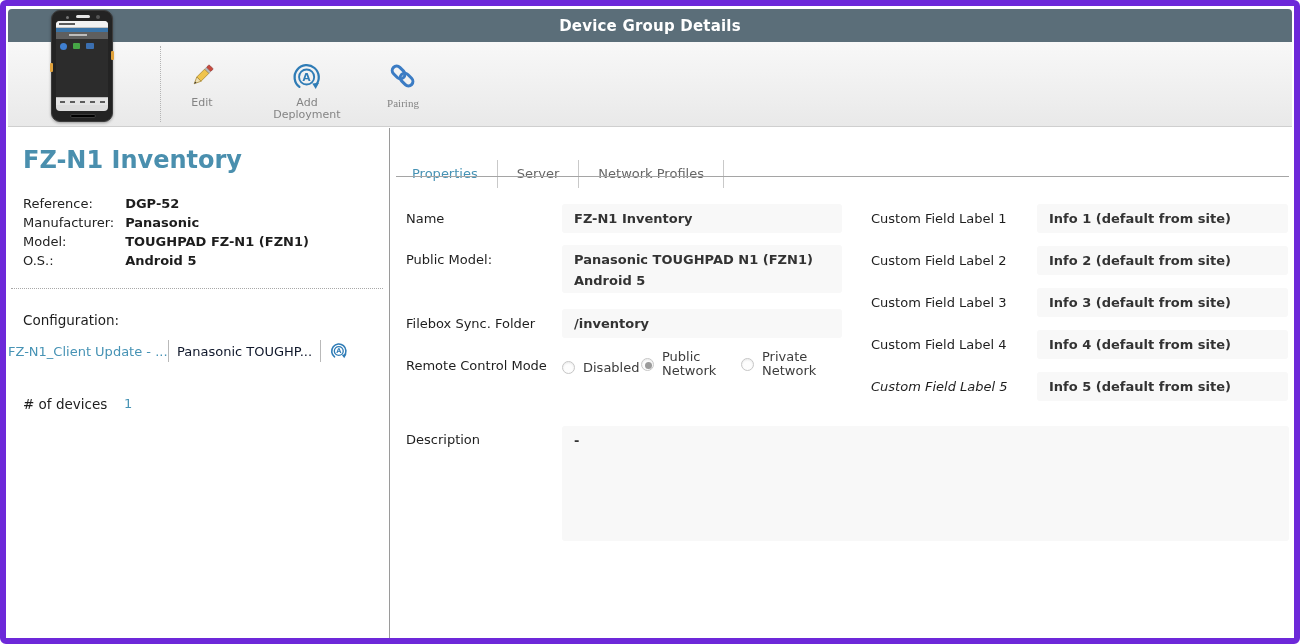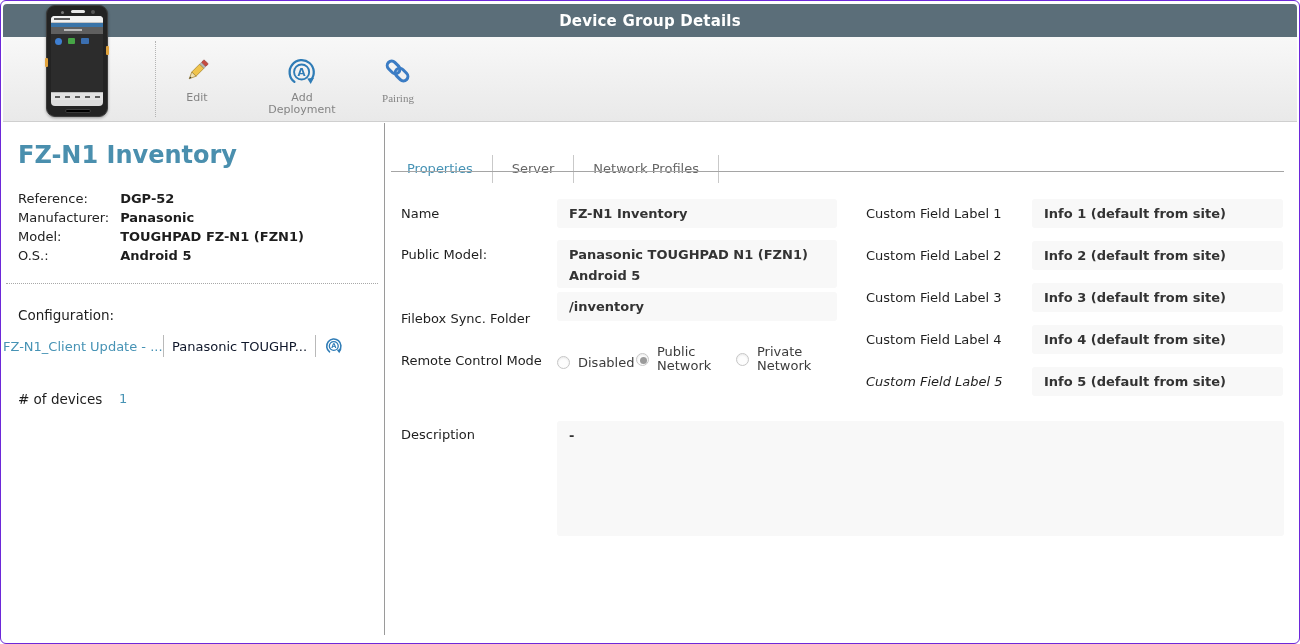--- a/index.html
+++ b/index.html
@@ -1,19 +1,19 @@
 <!DOCTYPE html>
 <html><head>
 <meta charset="utf-8">
 <style>
   * { margin:0; padding:0; box-sizing:border-box; }
   html,body { background:#fff; font-family:"DejaVu Sans","Liberation Sans",sans-serif; }
   .page {
     position:relative; width:1300px; height:644px; background:#fff;
-    border:1px solid #6d28d9; border-radius:6px; overflow:hidden;
+    border:6px solid #6d28d9; border-radius:6px; overflow:hidden;
   }
   
   .header {
     position:absolute; left:2px; right:2px; top:3px; height:33px;
     background:#5b6e79; border-radius:4px 4px 0 0;
     display:flex; align-items:center; justify-content:center;
   }
   .header .title { color:#ffffff; font-size:15px; font-weight:600; letter-spacing:.2px; }
   
   .toolbar {
@@ -243,21 +243,21 @@
   <div class="flabel" style="left:400px; top:205px;">Name</div>
   <div class="fbox" style="left:556px; top:198px; width:280px;">FZ-N1 Inventory</div>
 
   <div class="flabel" style="left:400px; top:246px;">Public Model:</div>
   <div class="fbox multiline" style="left:556px; top:239px; width:280px;">
     <div>Panasonic TOUGHPAD N1 (FZN1)</div>
     <div>Android 5</div>
   </div>
 
   <div class="flabel" style="left:400px; top:310px;">Filebox Sync. Folder</div>
-  <div class="fbox" style="left:556px; top:291px; width:280px;">/inventory</div>
+  <div class="fbox" style="left:556px; top:303px; width:280px;">/inventory</div>
 
   <div class="flabel" style="left:400px; top:352px;">Remote Control Mode</div>
   <div class="radio-group">
     <div class="radio-opt" style="width:79px; margin-top:7px;">
       <span class="radio"></span>
       <span class="radio-text">Disabled</span>
     </div>
     <div class="radio-opt" style="width:100px;">
       <span class="radio checked"></span>
       <span class="radio-text" style="width:62px;">Public Network</span>

